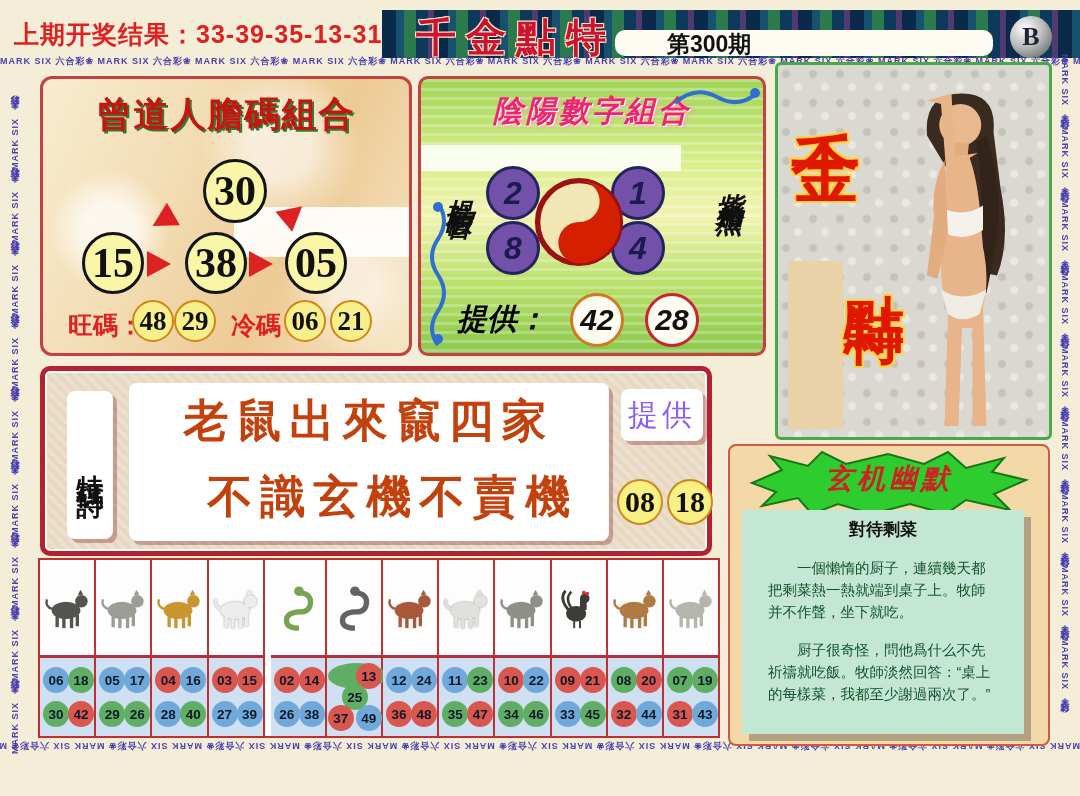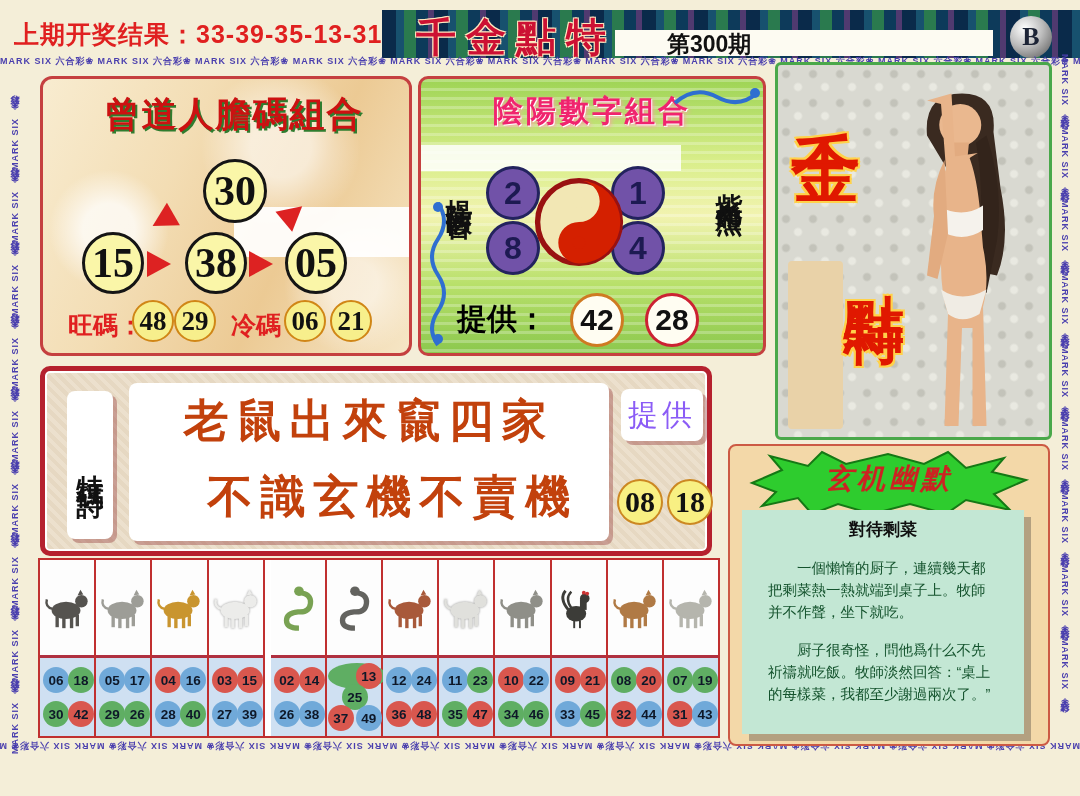--- a/index.html
+++ b/index.html
@@ -5,21 +5,21 @@
   html,body{margin:0;padding:0;}
   body{font-family:"Liberation Sans",sans-serif;}
   .page{position:relative;width:1080px;height:796px;background:#f4eed8;overflow:hidden;}
 
   
   .prev-result{position:absolute;left:14px;top:18px;font-size:25px;font-weight:bold;color:#e02020;letter-spacing:1px;white-space:nowrap;}
   .masthead{position:absolute;left:382px;top:10px;width:698px;height:48px;overflow:hidden;
     background:repeating-linear-gradient(90deg,#0a2a4a 0 14px,#17516e 14px 22px,#2a7a4e 22px 34px,#0d3a5a 34px 46px,#503a70 46px 52px);}
   .masthead-title{position:absolute;left:34px;top:0px;font-family:"Liberation Serif",serif;font-size:40px;font-weight:bold;color:#cc1133;letter-spacing:10px;
     text-shadow:-1px -1px 0 #ffe9c0,1px -1px 0 #ffe9c0,-1px 1px 0 #ffe9c0,1px 1px 0 #ffe9c0;}
-  .issue-box{position:absolute;left:233px;top:20px;width:378px;height:26px;background:#fdfbf2;border-radius:0;}
+  .issue-box{position:absolute;left:233px;top:20px;width:378px;height:26px;background:#fdfbf2;border-radius:10px;}
   .issue-box span{position:absolute;left:52px;top:-1px;font-size:23px;font-weight:bold;color:#111;}
   .b-ball{position:absolute;left:1010px;top:16px;width:42px;height:42px;border-radius:50%;
     background:radial-gradient(circle at 35% 30%,#ffffff,#bcbcbc 45%,#6e6e6e 85%);
     display:flex;align-items:center;justify-content:center;font-family:"Liberation Serif",serif;font-size:26px;font-weight:bold;color:#1d2436;}
 
   
   .strip{position:absolute;color:#4a3fae;font-size:9px;font-weight:bold;letter-spacing:1px;white-space:nowrap;overflow:hidden;}
   .strip-top{left:0;top:54px;width:1080px;height:15px;line-height:15px;}
   .strip-bottom{left:0;top:738px;width:1080px;height:15px;line-height:15px;transform:rotate(180deg);}
   .strip-left{left:8px;top:54px;width:15px;height:700px;writing-mode:vertical-rl;transform:rotate(180deg);line-height:15px;}
@@ -30,21 +30,21 @@
     font-family:"Liberation Serif",serif;font-weight:bold;color:#111;box-sizing:border-box;}
 
   
   .panel-zeng{position:absolute;left:40px;top:76px;width:372px;height:280px;border:3px solid #c54040;border-radius:12px;box-sizing:border-box;
     background:
       radial-gradient(circle at 18% 55%,rgba(255,255,255,.75) 0 26px,rgba(255,255,255,0) 60px),
       radial-gradient(circle at 65% 25%,rgba(255,255,255,.6) 0 30px,rgba(255,255,255,0) 80px),
       radial-gradient(circle at 85% 75%,rgba(255,255,255,.55) 0 24px,rgba(255,255,255,0) 70px),
       linear-gradient(115deg,#f8ecd0 0%,#f3ddb4 35%,#ecca94 65%,#f6e6c6 100%);overflow:hidden;}
   .zeng-title{position:absolute;left:0;top:12px;width:100%;text-align:center;font-size:35px;font-weight:bold;color:#cc1111;letter-spacing:2px;
-    text-shadow:2px 2px 0 #2f7d2f;padding-left:8px;}
+    text-shadow:2px 2px 0 #2f7d2f;}
   .zeng-patch{position:absolute;right:0;top:128px;width:175px;height:50px;background:rgba(255,255,255,.92);}
   .cir-big{background:#faf6a8;border:3px solid #151515;}
   .cir-30{left:160px;top:80px;width:64px;height:64px;font-size:42px;}
   .cir-15{left:39px;top:153px;width:62px;height:62px;font-size:42px;}
   .cir-38{left:142px;top:153px;width:62px;height:62px;font-size:42px;}
   .cir-05{left:242px;top:153px;width:62px;height:62px;font-size:42px;}
   .tri{position:absolute;width:0;height:0;border-top:13px solid transparent;border-bottom:13px solid transparent;border-left:24px solid #dd2222;}
   .tri-a{left:108px;top:128px;transform:rotate(150deg);}
   .tri-b{left:238px;top:122px;transform:rotate(-40deg);}
   .tri-c{left:104px;top:172px;}
@@ -52,21 +52,21 @@
   .zeng-label{position:absolute;font-size:25px;font-weight:bold;color:#e02020;top:230px;}
   .lbl-wang{left:25px;}
   .lbl-leng{left:188px;}
   .cir-sm{background:#f7ef8c;border:2px solid #d08616;width:42px;height:42px;font-size:27px;top:221px;}
   .cir-48{left:89px;} .cir-29{left:131px;} .cir-06{left:241px;} .cir-21{left:287px;}
 
   
   .panel-yy{position:absolute;left:418px;top:76px;width:348px;height:280px;border:3px solid #c54040;border-radius:10px;box-sizing:border-box;overflow:hidden;
     background:
       repeating-linear-gradient(180deg,rgba(255,255,255,.25) 0 3px,rgba(0,0,0,0) 3px 9px),
-      linear-gradient(180deg,#9ed455 0%,#d9ee8a 30%,#f2f3b0 50%,#b8e06a 75%,#8cc84e 100%);}
+      linear-gradient(180deg,#9ed455 0%,#d9ee8a 30%,#f2f3b0 50%,#b8e06a 75%,#8cc84e 100%); font-style: italic;}
   .yy-title{position:absolute;left:0;top:12px;width:100%;text-align:center;font-size:30px;font-weight:bold;color:#f0246e;letter-spacing:3px;
     text-shadow:1px 1px 0 #ffffff,2px 2px 4px #ff9bb0;}
   .yy-patch{position:absolute;left:0;top:66px;width:260px;height:26px;background:rgba(255,255,255,.85);}
   .yy-vert{position:absolute;writing-mode:vertical-rl;font-size:27px;font-weight:bold;color:#101010;letter-spacing:6px;}
   .yy-vert-left{left:20px;top:98px;}
   .yy-vert-right{right:16px;top:92px;}
   .cir-pur{background:#7152a8;border:3px solid #23235e;color:#1d1a52;width:54px;height:54px;font-size:32px;font-family:"Liberation Sans",sans-serif;}
   .p2{left:65px;top:87px;} .p1{left:190px;top:87px;} .p8{left:65px;top:142px;} .p4{left:190px;top:142px;}
   .yy-sym{position:absolute;left:113px;top:98px;}
   .yy-supply{position:absolute;left:36px;top:220px;font-size:30px;font-weight:bold;color:#000;}

